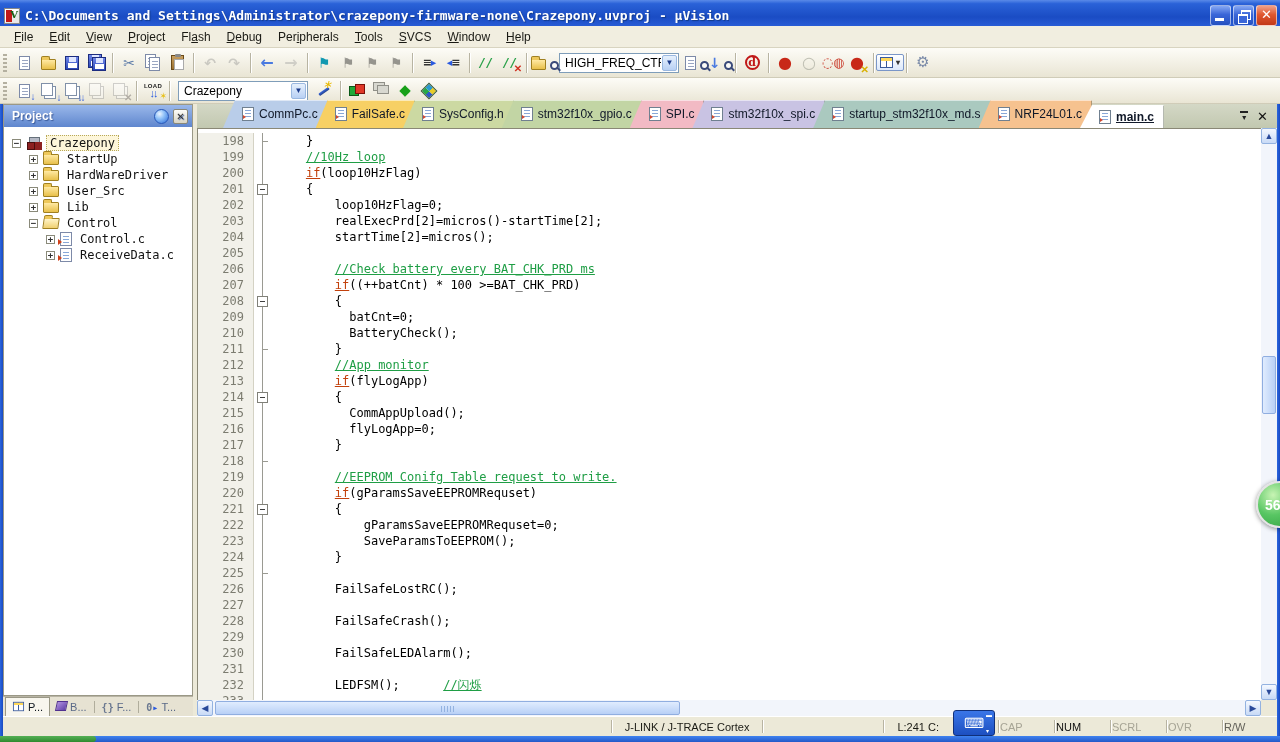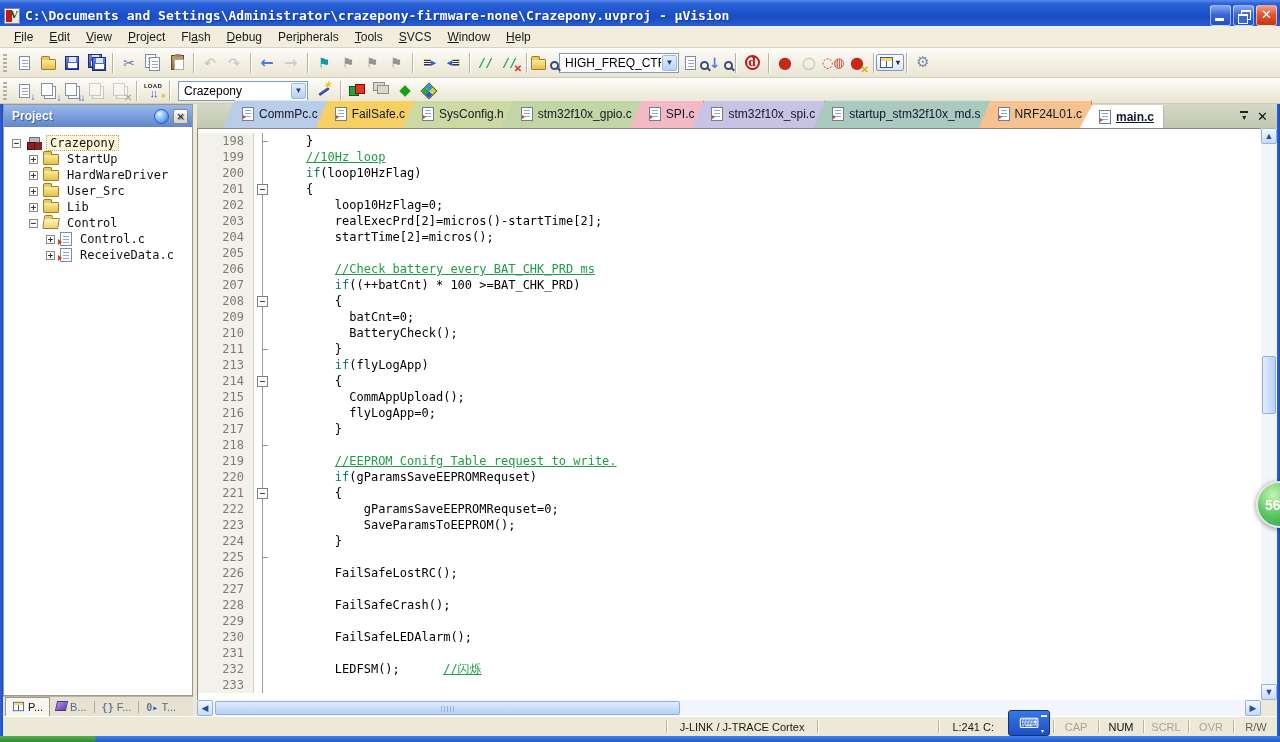--- a/index.html
+++ b/index.html
@@ -162,21 +162,21 @@
     border-top:1px solid #8a8876; border-left:1px solid #8a8876; overflow:hidden; padding-top:4px; }
   .cl { display:flex; height:16px; }
   .ln { width:56px; flex:none; text-align:right; padding-right:9px; background:#f2f1ea; color:#7c7c70;
     font:12px "DejaVu Sans Mono",monospace; line-height:16px; border-right:1px solid #d4d2c4; }
   .fold { width:18px; flex:none; position:relative; background:#fff; }
   .fold.l::before, .fold.e::before, .fold.m::before { content:""; position:absolute; left:8px; top:0; bottom:0; width:1px; background:#9a9a92; }
   .fold.e::after { content:""; position:absolute; left:8px; top:8px; width:6px; height:1px; background:#9a9a92; }
   .fold.m::after { content:""; position:absolute; left:3px; top:3px; width:9px; height:9px; border:1px solid #808078;
     background:#fff linear-gradient(#404040,#404040) center/5px 1px no-repeat; }
   .ct { font:12px "DejaVu Sans Mono",monospace; line-height:16px; white-space:pre; padding-left:5px; color:#000; }
-  .ct .k { color:#0f766e; }
+  .ct .k { color:#c2410c;text-decoration:underline; }
   .ct .c { color:#1f9e45;text-decoration:underline; }
   .ct .p { color:#000; }
 
   
   .sbtn { width:16px; height:16px; background:linear-gradient(#f4f8ff,#c8daf6); border:1px solid #93b2e0;
     border-radius:2px; color:#2a4a9a; font-size:9px; display:flex; align-items:center; justify-content:center; flex:none; }
   .vscroll { position:absolute; top:24px; right:0; bottom:16px; width:16px; background:#f2f5fb; }
   .vscroll .up { position:absolute; top:0; left:0; }
   .vscroll .dn { position:absolute; bottom:0; left:0; }
   .vthumb { position:absolute; left:1px; width:14px; top:228px; height:58px;
@@ -208,21 +208,21 @@
     border-top:1px solid #fff; display:flex; align-items:center; font-size:11px; color:#1a1a14; }
   .sb-spacer { flex:1; }
   .sb-div { width:1px; background:#b8b4a2; box-shadow:1px 0 0 #fff; height:13px; margin:0 1px; flex:none; }
   .sb-text { padding:0 12px; white-space:nowrap; flex:none; }
   .sb-blank { width:118px; flex:none; }
   .ime { position:relative; top:-4px; width:42px; height:26px; margin:0 2px; flex:none; z-index:5;
     background:linear-gradient(#3a76e8,#1c4fc0); border:1px solid #10307a; border-radius:3px;
     color:#fff; display:flex; align-items:center; justify-content:center; font-size:14px; }
   .ime .mrk { position:absolute; right:2px; top:1px; bottom:1px; display:flex; flex-direction:column;
     justify-content:space-between; font-size:6px; line-height:1; color:#fff; }
-  .sb-flag { width:42px; text-align:center; flex:none; }
+  .sb-flag { width:53px; text-align:left; flex:none; }
   .sb-flag.on { color:#111; } .sb-flag.off { color:#a6a495; } .sb-flag.mid { color:#63615a; }
 
   
   .taskbar { position:absolute; left:0; right:0; bottom:0; height:6px; background:linear-gradient(#3f83f0,#2458c8); }
   .taskbar .start { position:absolute; left:0; top:0; bottom:0; width:96px;
     background:linear-gradient(#55b055,#2f8a2f); border-radius:0 4px 4px 0; }
 
   
   .badge { position:absolute; left:1256px; top:481px; width:47px; height:47px; border-radius:50%;
     background:radial-gradient(circle at 35% 28%,#c8f4b4,#58c663 48%,#2f9e3f);
@@ -615,20 +615,25 @@
       </div>
       <div class="cl">
         <span class="ln">210</span>
         <span class="fold l"></span>
         <span class="ct"><span class="p">          BatteryCheck();</span></span>
       </div>
       <div class="cl">
         <span class="ln">211</span>
         <span class="fold e"></span>
         <span class="ct"><span class="p">        }</span></span>
+      </div>
+      <div class="cl">
+        <span class="ln">212</span>
+        <span class="fold l"></span>
+        <span class="ct"><span class="p">        </span><span class="c">//App monitor</span></span>
       </div>
       <div class="cl">
         <span class="ln">213</span>
         <span class="fold l"></span>
         <span class="ct"><span class="p">        </span><span class="k">if</span><span class="p">(flyLogApp)</span></span>
       </div>
       <div class="cl">
         <span class="ln">214</span>
         <span class="fold m"></span>
         <span class="ct"><span class="p">        {</span></span>

